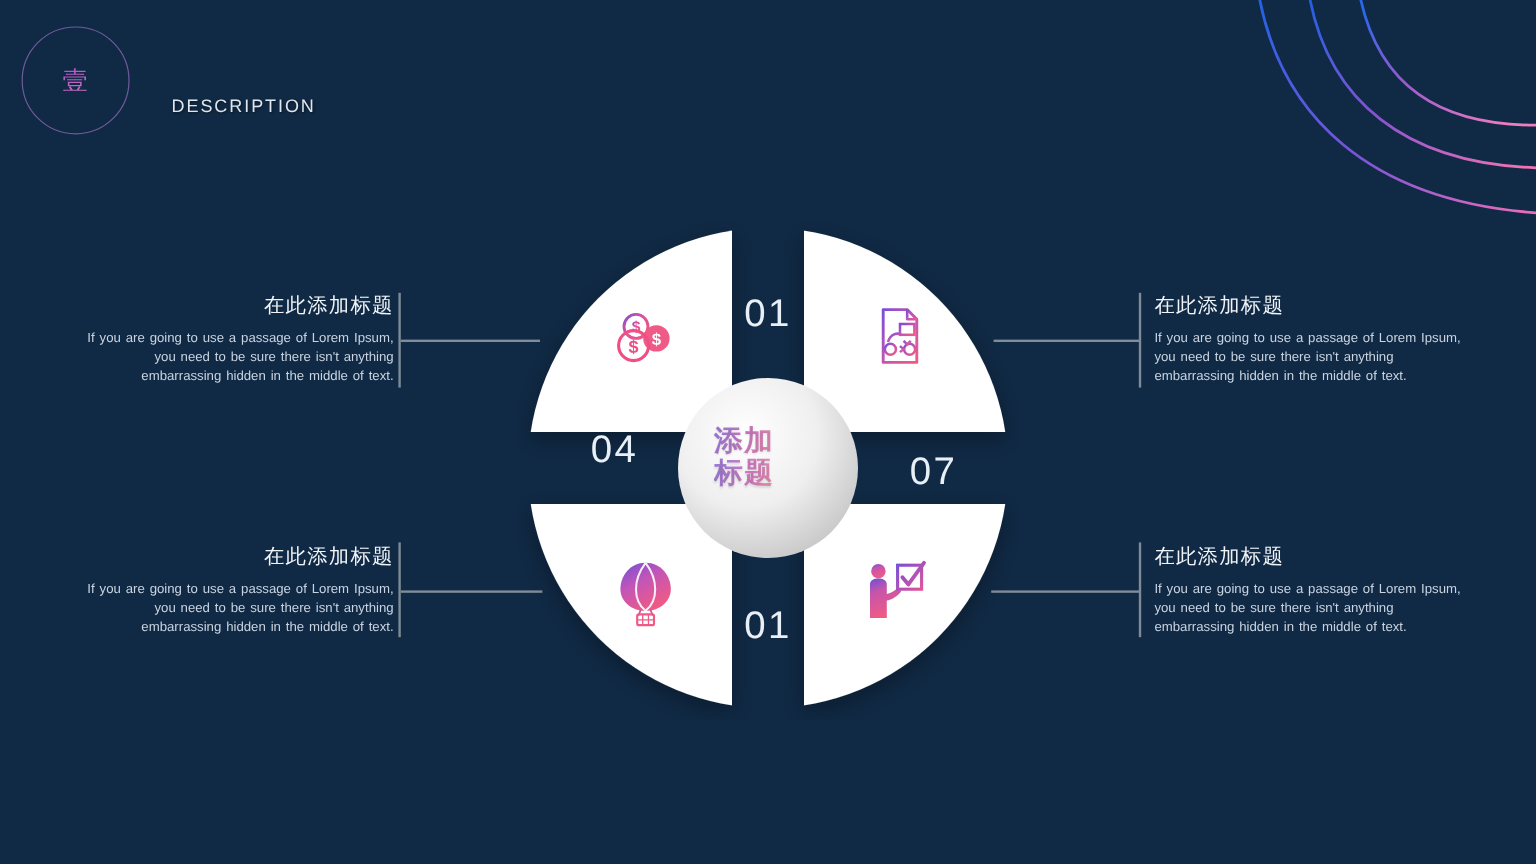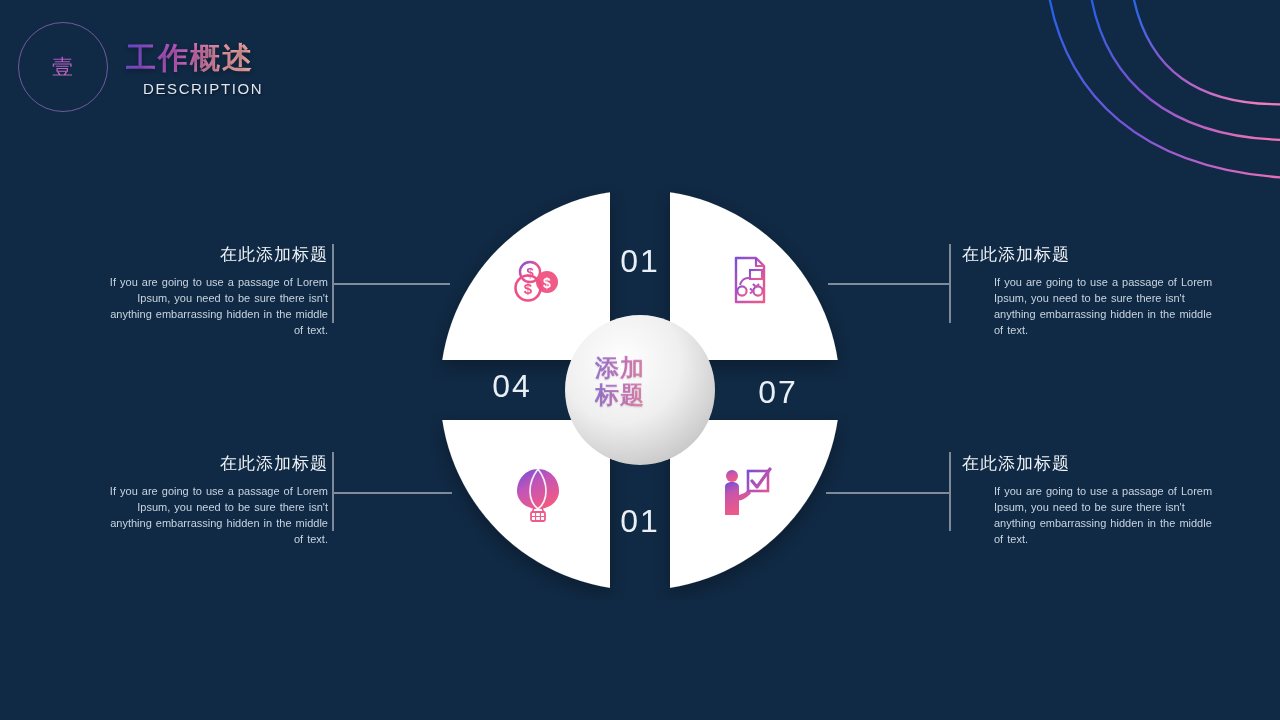--- a/index.html
+++ b/index.html
@@ -58,21 +58,21 @@
     text-shadow:0 1px 2px rgba(0,0,0,0.12);
   }
 
   .step-num {
     position:absolute; font-size:32px; color:#e9eff6; letter-spacing:2px;
     font-weight:300; text-align:center; pointer-events:none;
   }
   .n01 { left:590px; top:243px; width:100px; }
   .n02 { left:728px; top:374px; width:100px; }
   .n03 { left:590px; top:503px; width:100px; }
-  .n04 { left:462px; top:368px; width:100px; }
+  .n04 { left:462px; top:356px; width:100px; }
 
   
   .petal-icon { position:absolute; width:60px; height:60px; pointer-events:none; }
   .ic-coins   { left:506px; top:256px; }
   .ic-doc     { left:718px; top:250px; }
   .ic-balloon { left:508px; top:463px; }
   .ic-present { left:714px; top:461px; }
 
   
   .conn { position:absolute; background:#7e8a97; }
@@ -88,21 +88,21 @@
   .v-br { left:949px; top:452px;  height:79px; }
   .h-br { left:826px; top:492px;  width:124px; }
 
   
   .tbox { position:absolute; width:256px; }
   .tbox .t-title {
     font-size:17px; color:#f0f4f8; letter-spacing:1px; margin-bottom:9px;
     font-weight:400;
   }
   .tbox .t-body {
-    font-size:11px; line-height:1.45; color:#c9d4e0; word-spacing:1px;margin-left:32px;
+    font-size:11px; line-height:1.45; color:#c9d4e0; word-spacing:1px;
   }
   .left { left:72px; text-align:right; }
   .right { left:962px; text-align:left; }
   .tl { top:243px; }
   .bl { top:452px; }
   .tr { top:243px; }
   .br { top:452px; }
 </style>
 </head>
 <body style="background: rgb(16, 41, 68);">
@@ -128,21 +128,20 @@
       </linearGradient>
     </defs>
     <path d="M 28 -10 C 45 95 120 170 270 178" fill="none" stroke="url(#arcg1)" stroke-width="2.3"></path>
     <path d="M 70 -10 C 84 82 150 140 272 140" fill="none" stroke="url(#arcg2)" stroke-width="2.3"></path>
     <path d="M 112 -10 C 126 70 178 108 272 104" fill="none" stroke="url(#arcg3)" stroke-width="2.3"></path>
   </svg>
 
   <div class="header">
     <div class="badge-ring"></div>
     <div class="badge-num">壹</div>
-    <div class="title-cn">工作概述</div>
     <div class="title-en">DESCRIPTION</div>
   </div>
 
   <div class="conn v-bar v-tl"></div>
   <div class="conn h-line h-tl"></div>
   <div class="conn v-bar v-bl"></div>
   <div class="conn h-line h-bl"></div>
   <div class="conn v-bar v-tr"></div>
   <div class="conn h-line h-tr"></div>
   <div class="conn v-bar v-br"></div>

